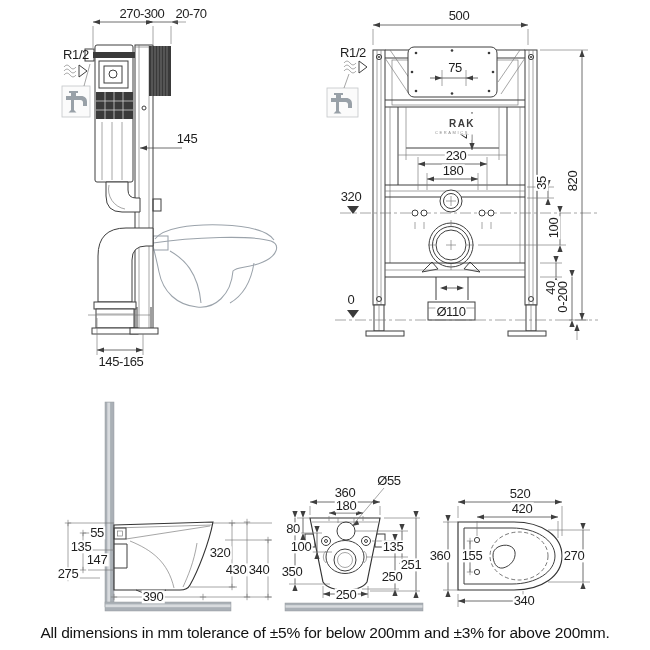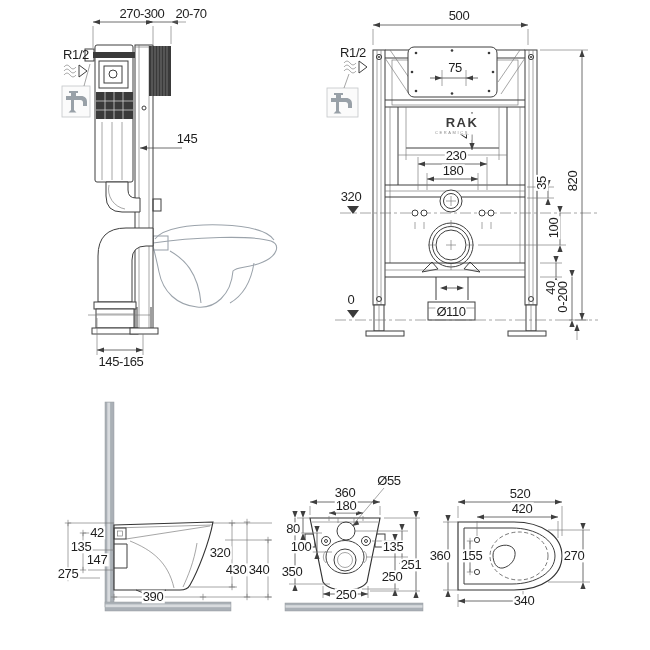--- a/index.html
+++ b/index.html
@@ -6,21 +6,21 @@
   #stage{position:relative;width:650px;height:650px;background:#fff;overflow:hidden;
          font-family:"Liberation Sans",sans-serif;}
   #art{position:absolute;left:0;top:0;}
   .dim{position:absolute;transform:translate(-50%,-50%);font:13px "Liberation Sans",sans-serif;
        letter-spacing:-0.4px;color:#1e1e1e;background:#fff;padding:0 1px;line-height:1.02;
        white-space:nowrap;}
   .rot{transform:translate(-50%,-50%) rotate(-90deg);}
   .nobg{background:transparent;}
   .brand{position:absolute;transform:translate(-50%,-50%);color:#3c3c3c;background:#fff;
          line-height:1;white-space:nowrap;text-align:center;}
-  .brand .nm{font-size:13px;font-weight:bold;letter-spacing:1.5px;padding-left:20px;}
+  .brand .nm{font-size:10px;font-weight:bold;letter-spacing:1.5px;padding-left:20px;}
   .brand .sb{font-size:4px;letter-spacing:1.6px;color:#8a8a8a;display:block;margin-top:1px;}
   .caption{position:absolute;left:0;right:0;top:624px;text-align:center;
            font-size:15.5px;letter-spacing:-0.2px;color:#111;}
   .s{fill:none;stroke:#3f3f3f;stroke-width:1}
   .s2{fill:#fff;stroke:#333;stroke-width:1.15}
   .sf{fill:#fff;stroke:#3f3f3f;stroke-width:1}
   .tn{fill:none;stroke:#767676;stroke-width:.65}
   .dm{fill:none;stroke:#4a4a4a;stroke-width:.8}
   .lt{fill:none;stroke:#9ba3ab;stroke-width:1.05}
   .dk{fill:#3a3a3a;stroke:none}
@@ -369,21 +369,21 @@
   <span class="dim rot" style="left:542px;top:183px">35</span>
   <span class="dim rot" style="left:573px;top:181px">820</span>
   <span class="dim" style="left:351px;top:197px">320</span>
   <span class="dim rot" style="left:554px;top:228px">100</span>
   <span class="dim rot" style="left:551px;top:288px">40</span>
   <span class="dim rot" style="left:563px;top:297px">0-200</span>
   <span class="dim" style="left:351px;top:300px">0</span>
   <span class="dim" style="left:451px;top:312px">Ø110</span>
   <span class="brand" style="left:452px;top:124px"><span class="nm">RAK</span><span class="sb">CERAMICS</span></span>
 
-  <span class="dim" style="left:97px;top:533px">42</span>
+  <span class="dim" style="left:97px;top:533px">55</span>
   <span class="dim" style="left:81px;top:547px">135</span>
   <span class="dim" style="left:97px;top:560px">147</span>
   <span class="dim" style="left:68px;top:574px">275</span>
   <span class="dim" style="left:220px;top:553px">320</span>
   <span class="dim" style="left:236px;top:570px">430</span>
   <span class="dim" style="left:259px;top:570px">340</span>
   <span class="dim" style="left:153px;top:597px">390</span>
 
   <span class="dim" style="left:389px;top:481px">Ø55</span>
   <span class="dim" style="left:345px;top:493px">360</span>
@@ -396,13 +396,14 @@
   <span class="dim" style="left:411px;top:565px">251</span>
   <span class="dim" style="left:346px;top:595px">250</span>
 
   <span class="dim" style="left:520px;top:494px">520</span>
   <span class="dim" style="left:522px;top:509px">420</span>
   <span class="dim" style="left:440px;top:556px">360</span>
   <span class="dim" style="left:472px;top:556px">155</span>
   <span class="dim" style="left:574px;top:556px">270</span>
   <span class="dim" style="left:524px;top:601px">340</span>
 
+  <div class="caption">All dimensions in mm tolerance of ±5% for below 200mm and ±3% for above 200mm.</div>
 </div>
 
 </body></html>

